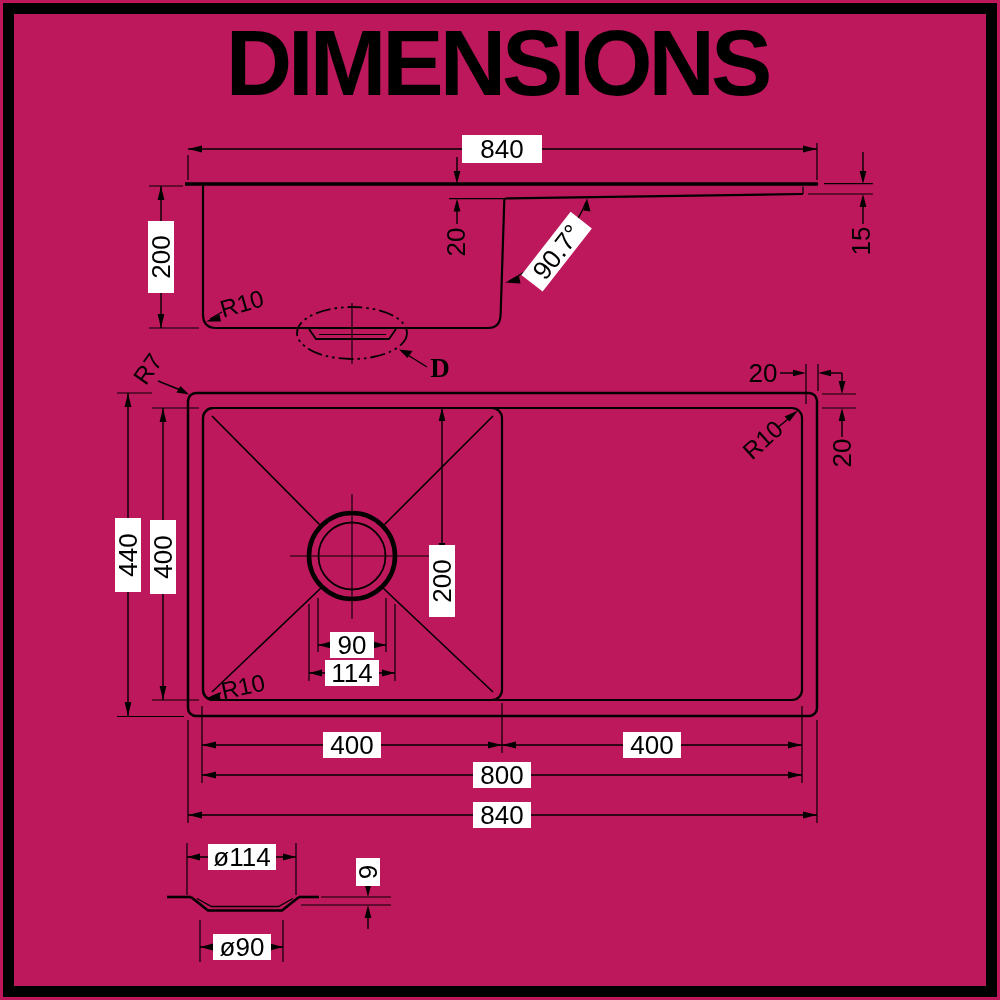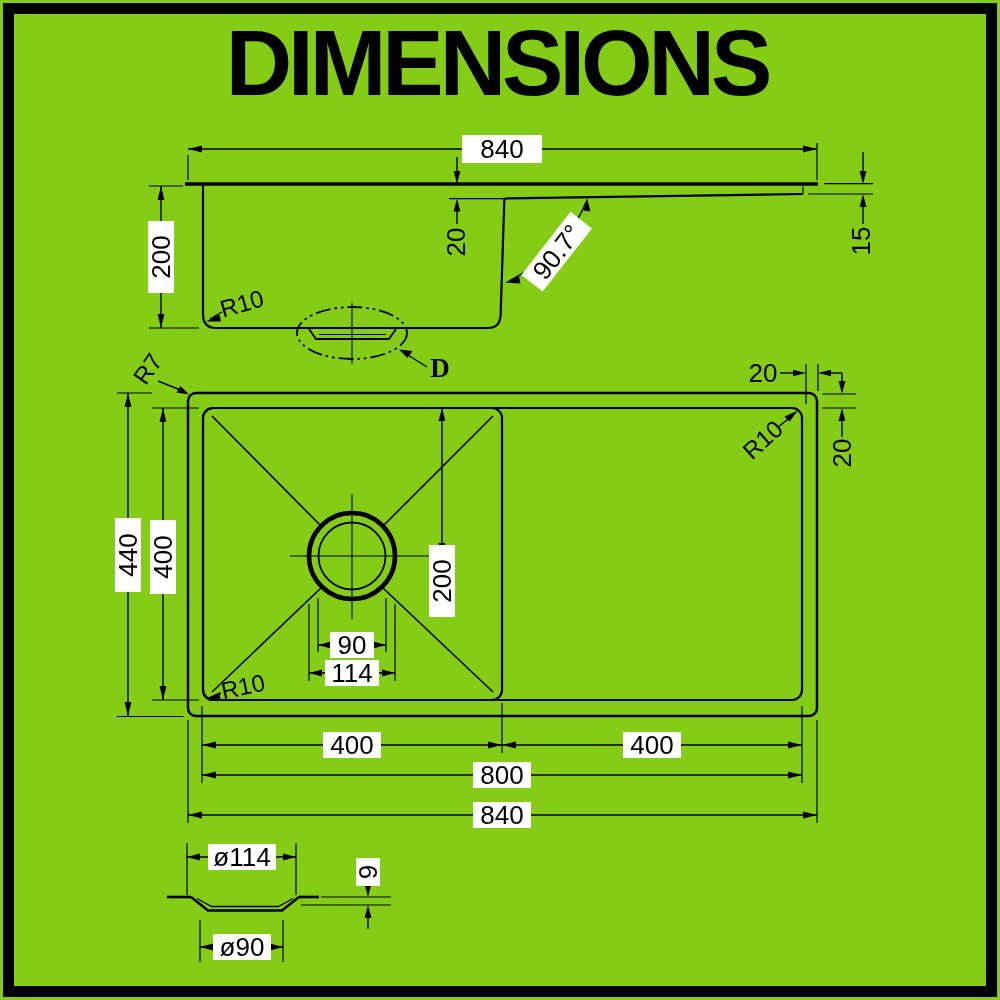--- a/index.html
+++ b/index.html
@@ -1,16 +1,16 @@
 <!DOCTYPE html>
 <html><head>
 <meta charset="utf-8">
 <style>
   html,body{margin:0;padding:0;background:#ffffff;}
-  .page{position:relative;width:1000px;height:1000px;background:#84cc16;overflow:hidden;}
+  .page{position:relative;width:1000px;height:1000px;background:#be185d;overflow:hidden;}
   svg{display:block;}
   .dimtxt{font-family:"Liberation Sans","DejaVu Sans",sans-serif;font-size:26px;fill:#000;}
   .rlab{font-family:"Liberation Sans","DejaVu Sans",sans-serif;font-size:24px;fill:#000;}
   .dlab{font-family:"Liberation Serif","DejaVu Serif",serif;font-size:27px;font-weight:bold;fill:#000;}
   .title{font-family:"Liberation Sans","DejaVu Sans",sans-serif;font-size:92px;font-weight:bold;letter-spacing:-4px;fill:#000;}
   .thin{stroke:#000;stroke-width:1.2;fill:none;}
   .dim{stroke:#000;stroke-width:1.4;fill:none;}
   .out{stroke:#000;stroke-width:2.2;fill:none;}
   .arr{fill:#000;stroke:none;}
   .wr{fill:#ffffff;stroke:none;}

